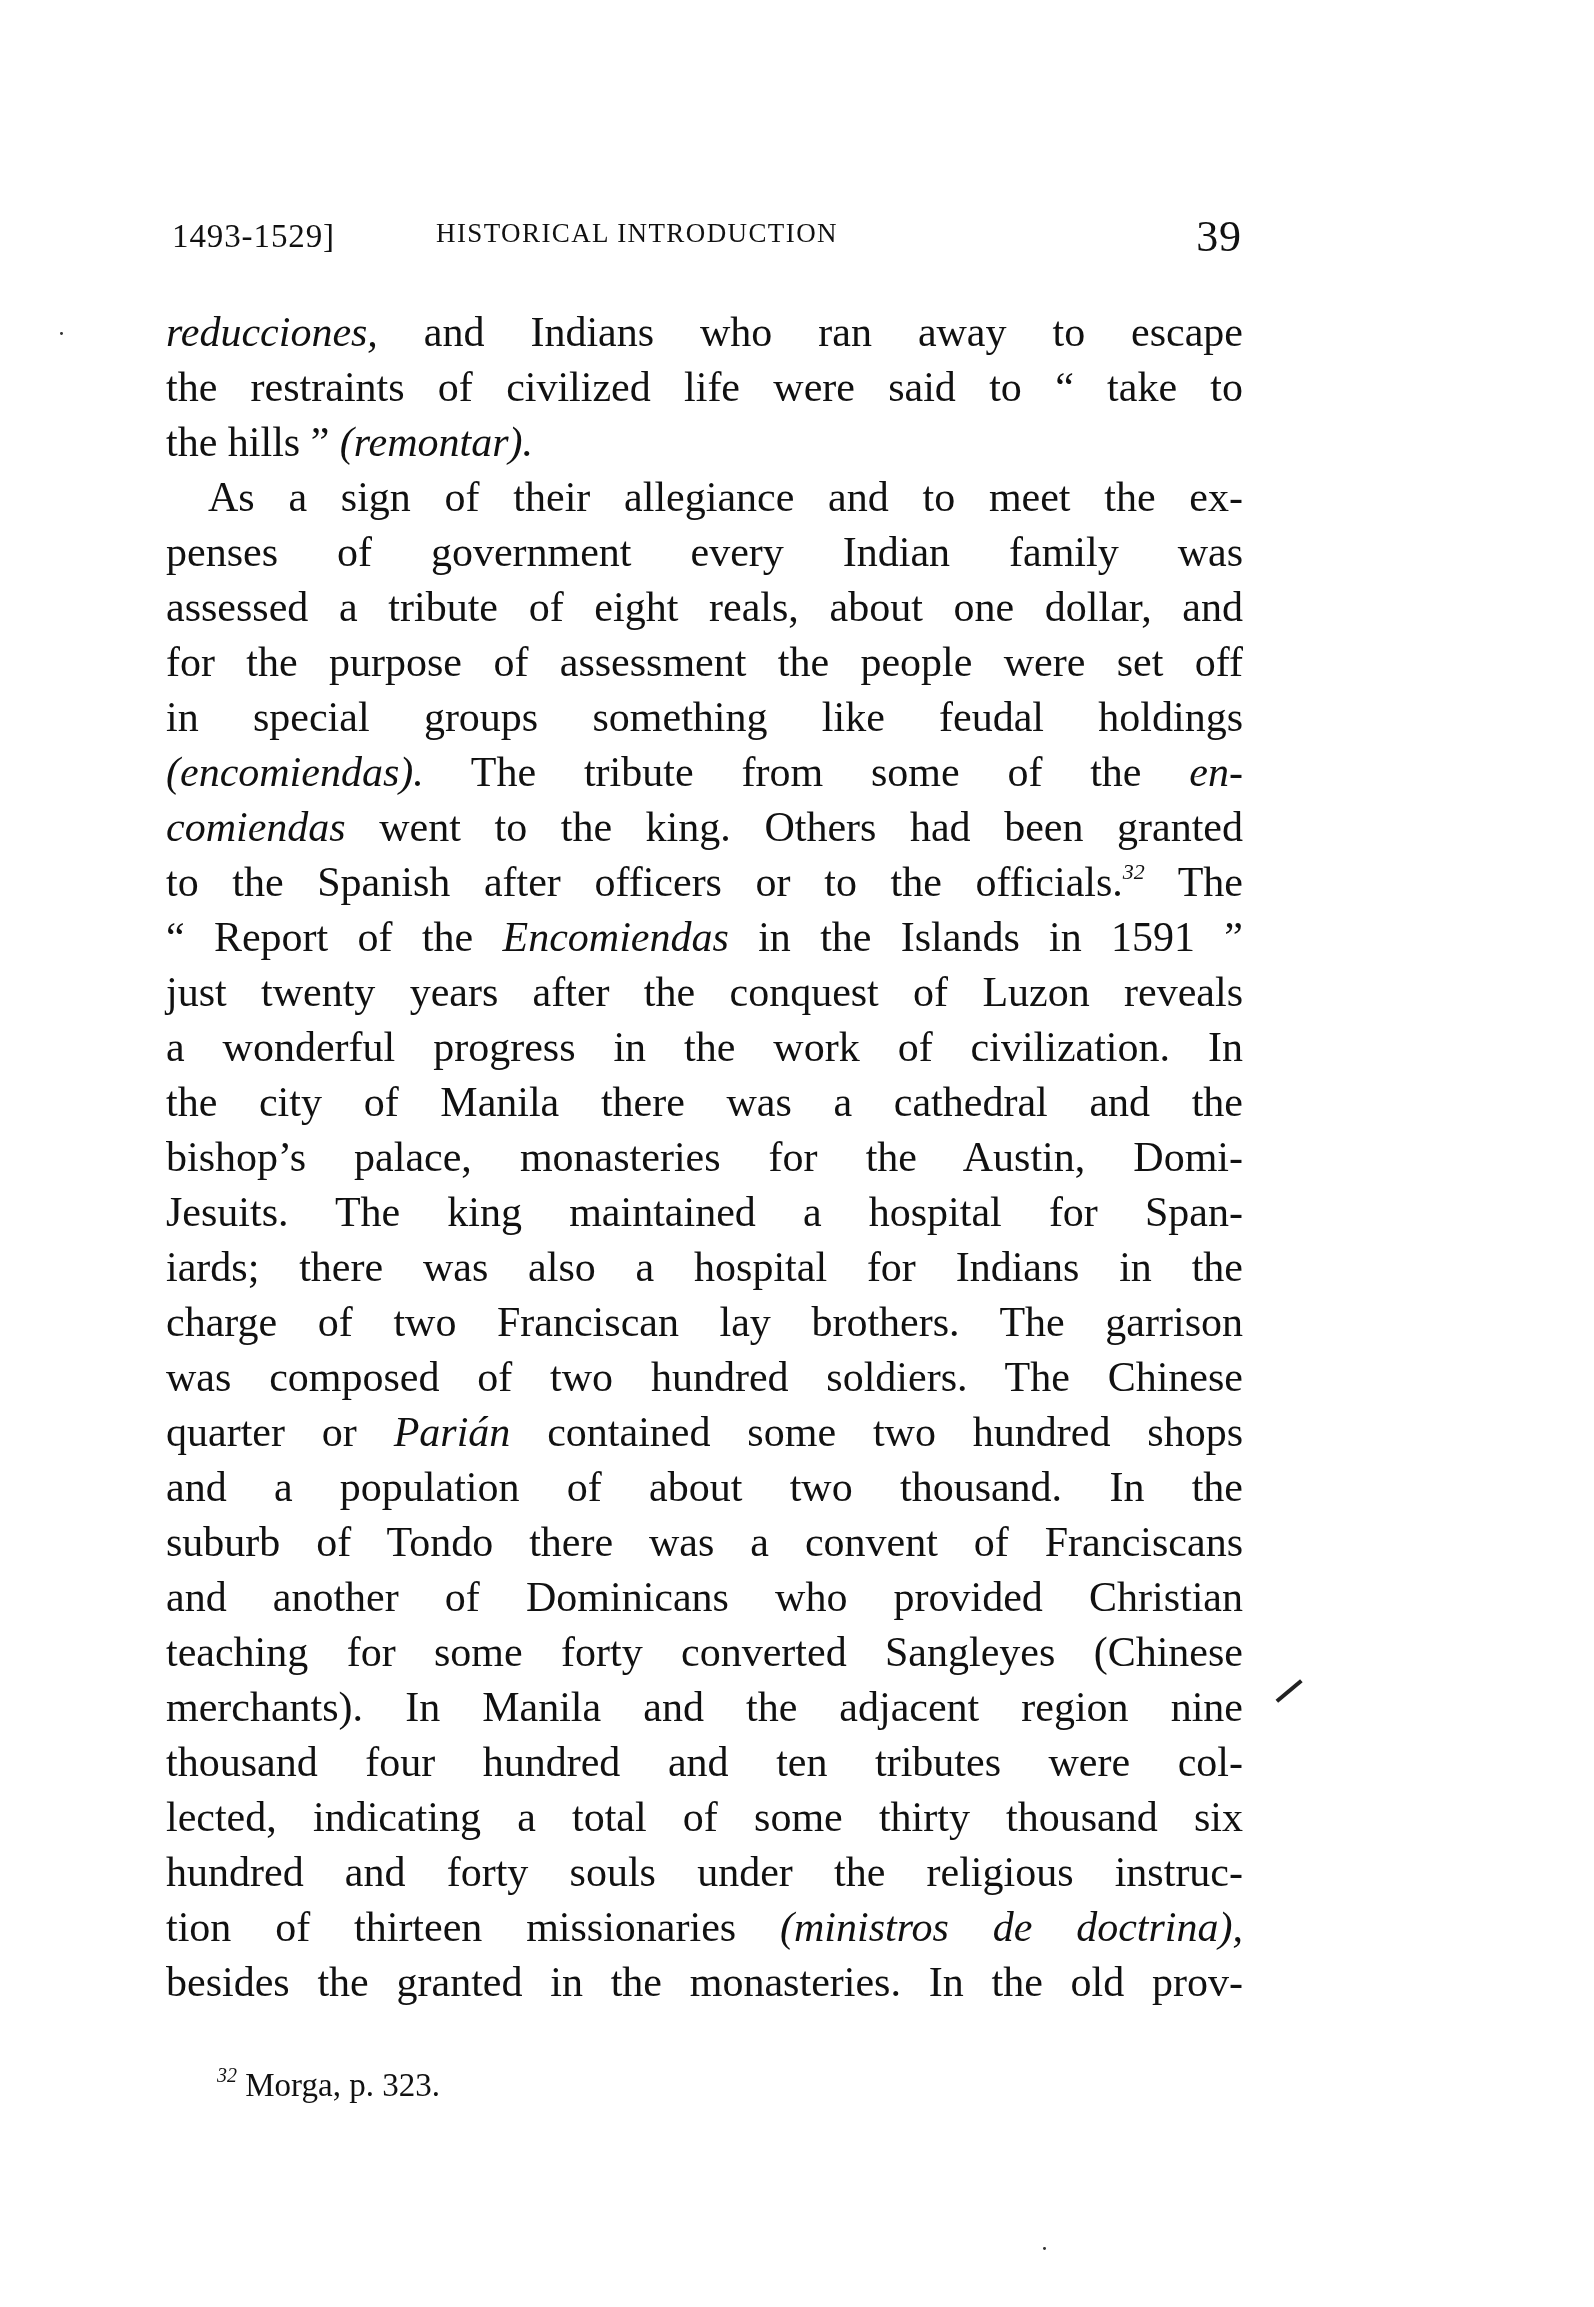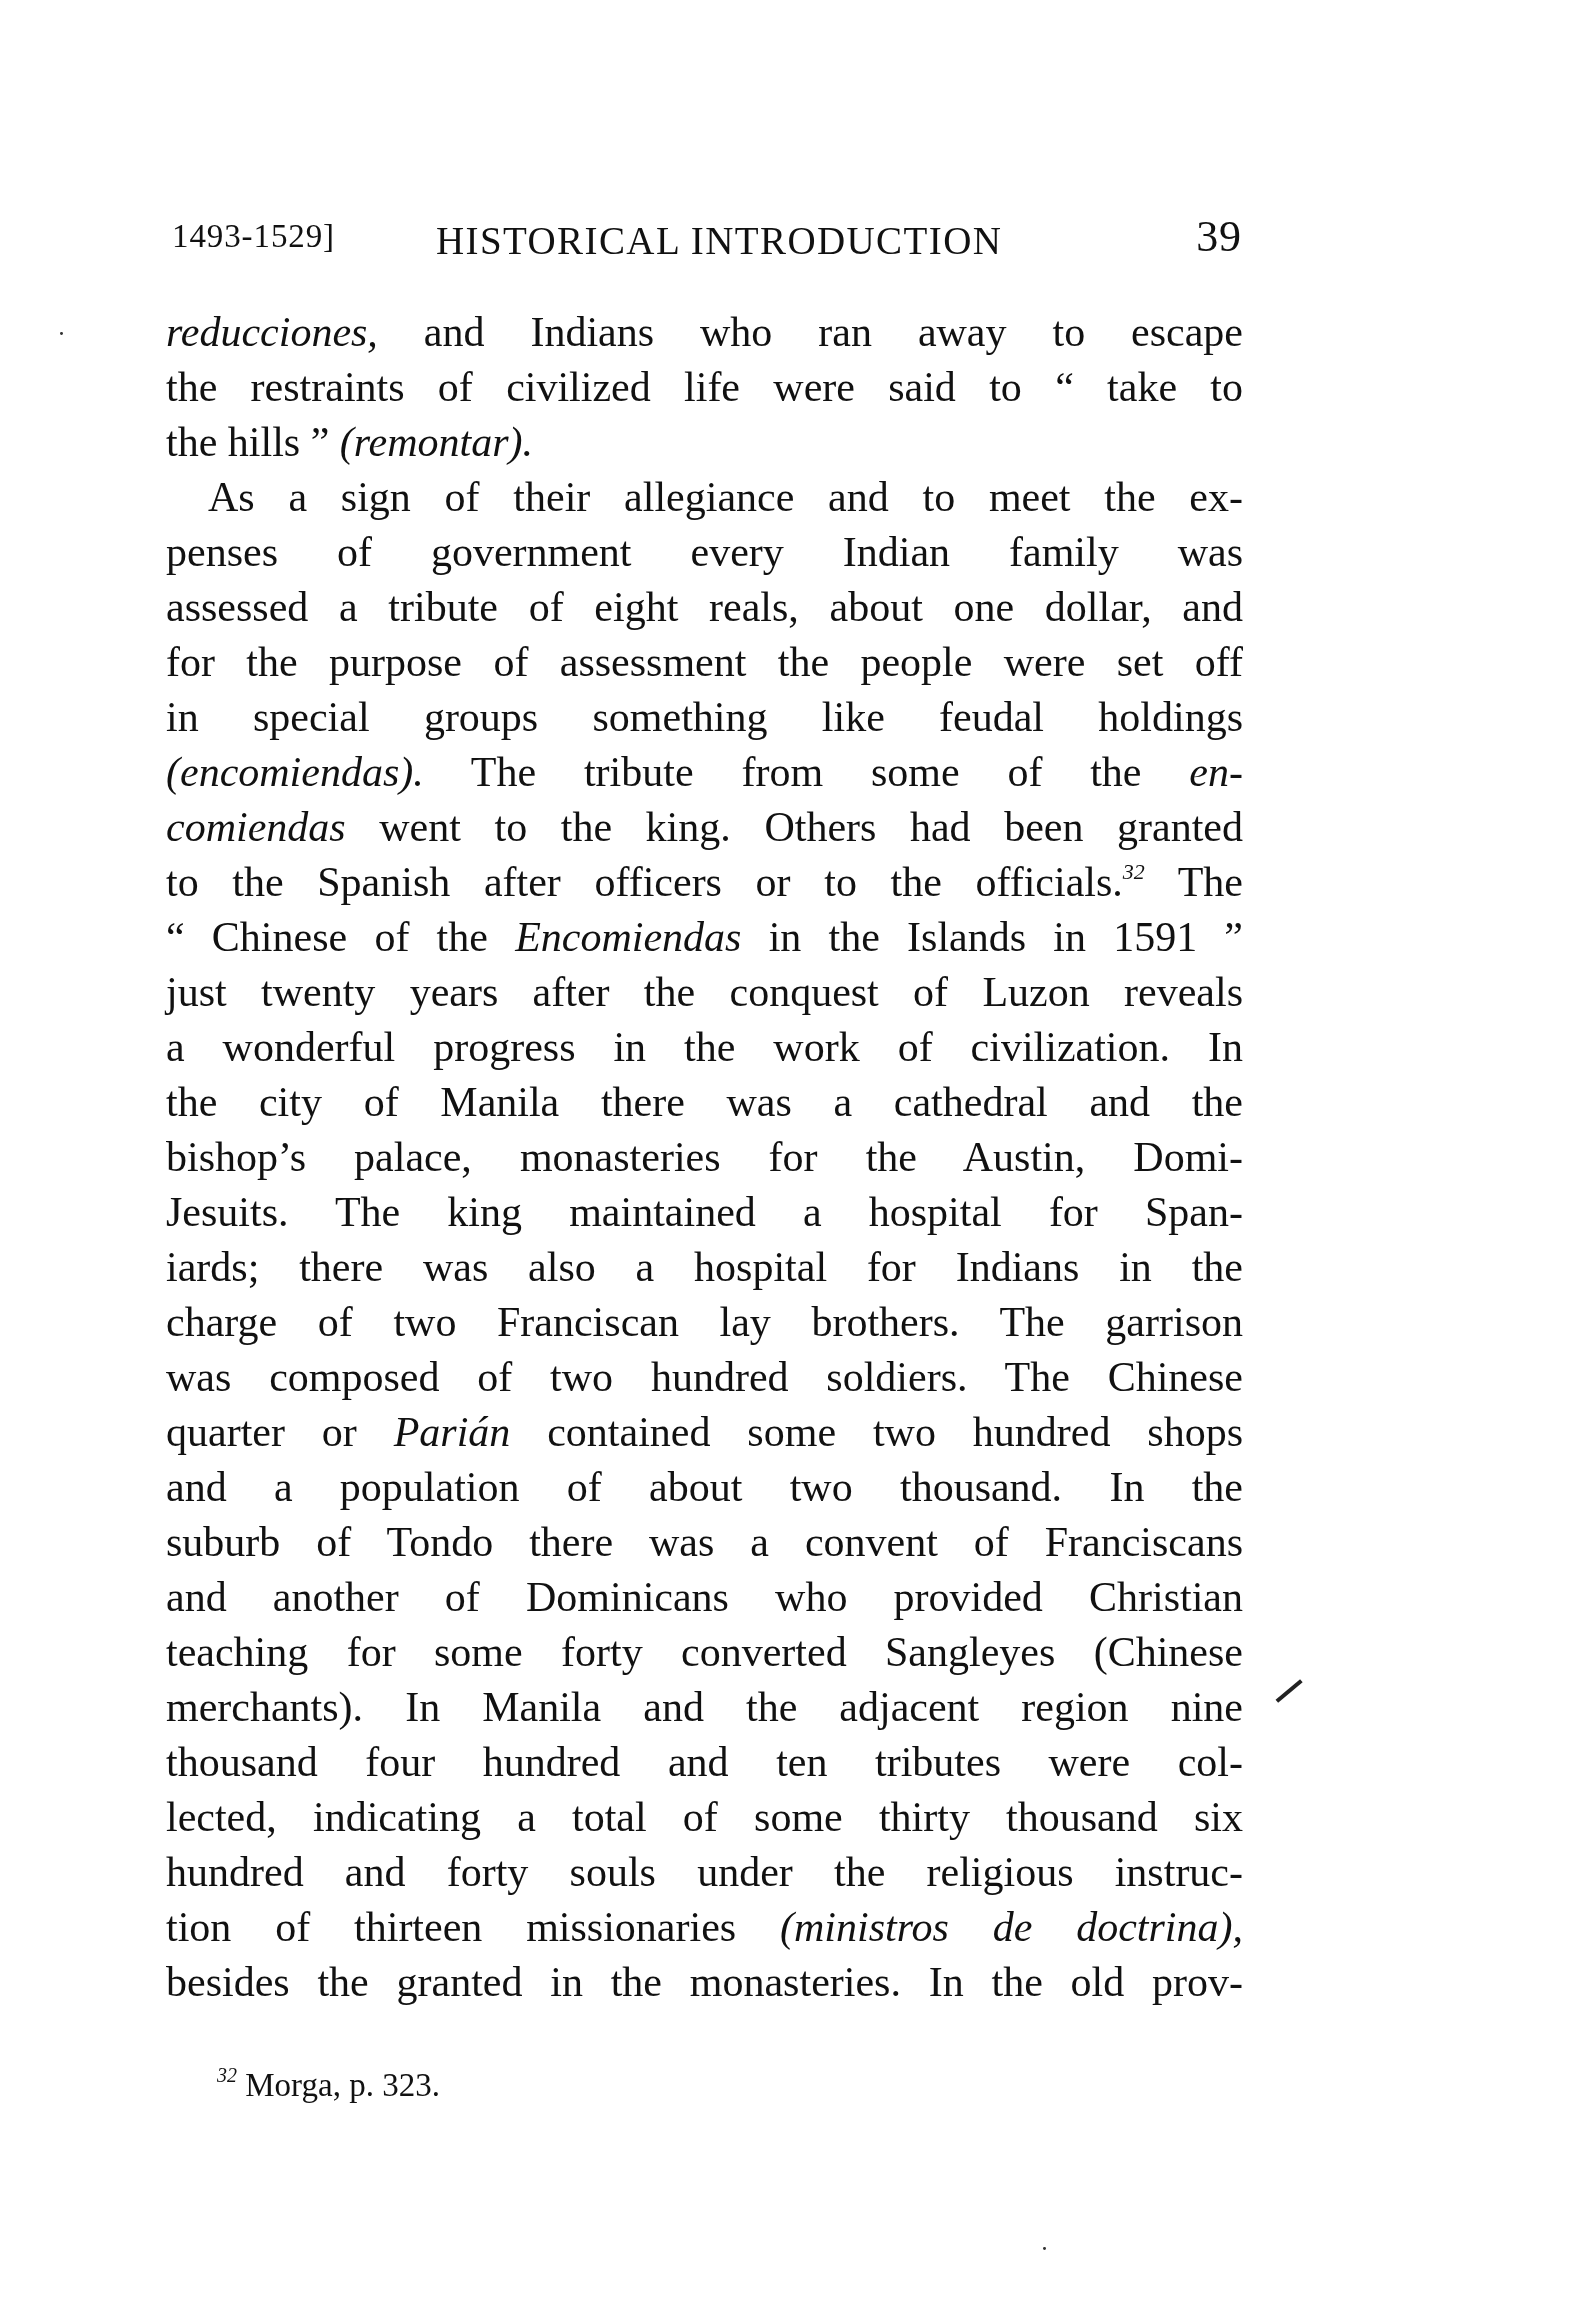--- a/index.html
+++ b/index.html
@@ -30,21 +30,21 @@
       letter-spacing: 0.9px;
     }
     .rh-range {
       position: absolute;
       left: 0; top: 6.5px;
       font-size: 33px;
     }
     .rh-title {
       position: absolute;
       left: 264px; top: 6.5px;
-      font-size: 39px;
+      font-size: 27px;
       letter-spacing: 1.4px;
     }
     .rh-page {
       position: absolute;
       right: 0px; top: 0px;
       font-size: 44px;
     }
     .body-text {
       position: absolute;
       left: 166px;
@@ -115,21 +115,21 @@
       <span class="line"><span>the restraints of civilized life were said to “ take to</span></span>
       <span class="line last"><span>the hills ” </span><em>(remontar).</em></span>
       <span class="line indent"><span>As a sign of their allegiance and to meet the ex-</span></span>
       <span class="line"><span>penses of government every Indian family was</span></span>
       <span class="line"><span>assessed a tribute of eight reals, about one dollar, and</span></span>
       <span class="line"><span>for the purpose of assessment the people were set off</span></span>
       <span class="line"><span>in special groups something like feudal holdings</span></span>
       <span class="line"><em>(encomiendas).</em><span> The tribute from some of the </span><em>en-</em></span>
       <span class="line"><em>comiendas</em><span> went to the king. Others had been granted</span></span>
       <span class="line"><span>to the Spanish after officers or to the officials.</span><sup>32</sup><span>  The</span></span>
-      <span class="line"><span>“ Chinese of the </span><em>Encomiendas</em><span> in the Islands in 1591 ”</span></span>
+      <span class="line"><span>“ Report of the </span><em>Encomiendas</em><span> in the Islands in 1591 ”</span></span>
       <span class="line"><span>just twenty years after the conquest of Luzon reveals</span></span>
       <span class="line"><span>a wonderful progress in the work of civilization.  In</span></span>
       <span class="line"><span>the city of Manila there was a cathedral and the</span></span>
       <span class="line"><span>bishop’s palace, monasteries for the Austin, Domi-</span></span>
       <span class="line"><span>Jesuits.  The king maintained a hospital for Span-</span></span>
       <span class="line"><span>iards; there was also a hospital for Indians in the</span></span>
       <span class="line"><span>charge of two Franciscan lay brothers.  The garrison</span></span>
       <span class="line"><span>was composed of two hundred soldiers.  The Chinese</span></span>
       <span class="line"><span>quarter or </span><em>Parián</em><span> contained some two hundred shops</span></span>
       <span class="line"><span>and a population of about two thousand.  In the</span></span>

